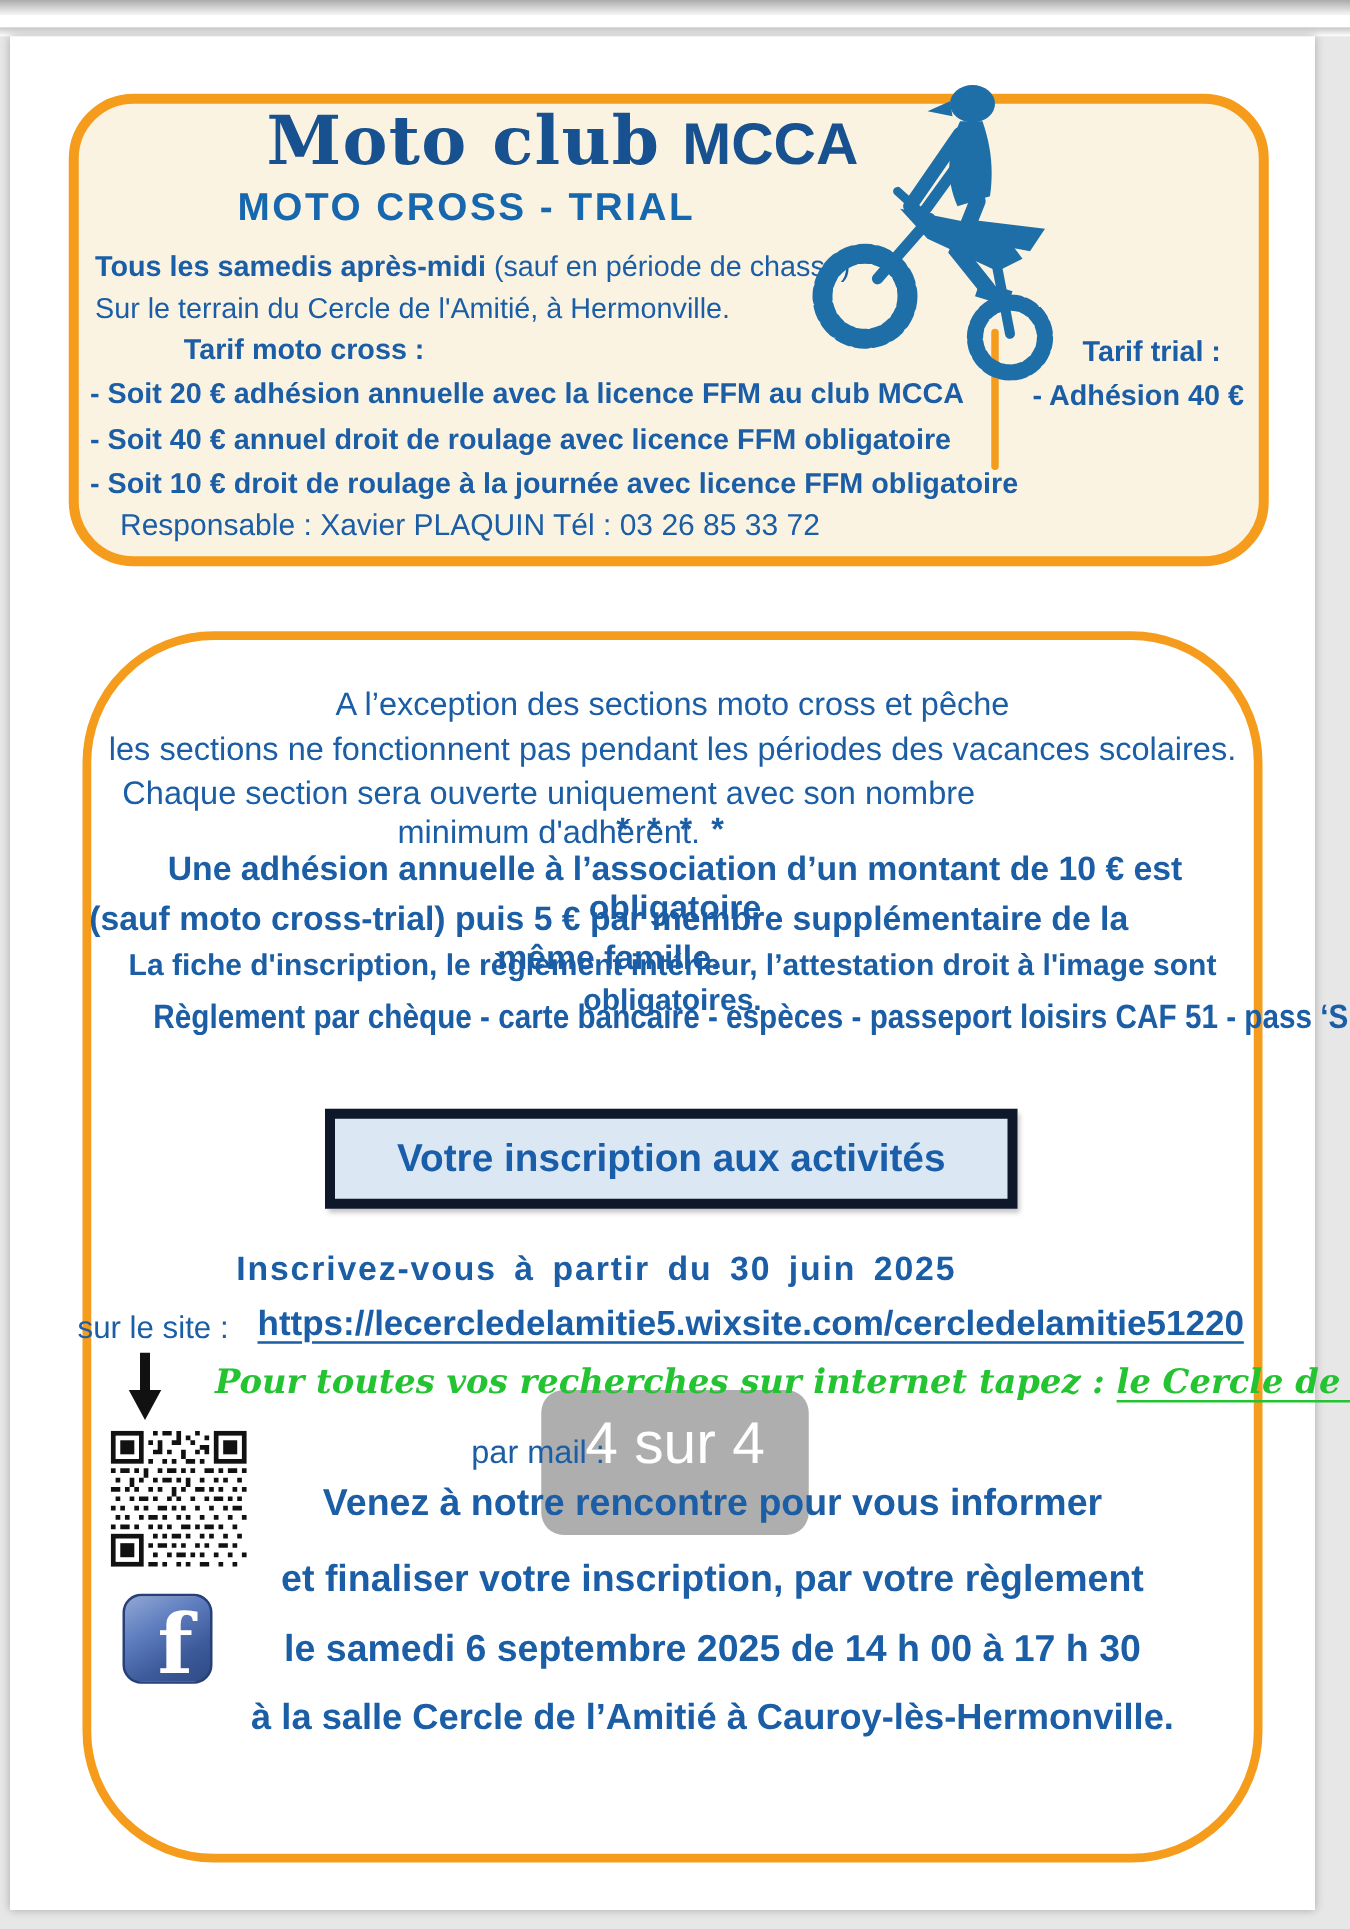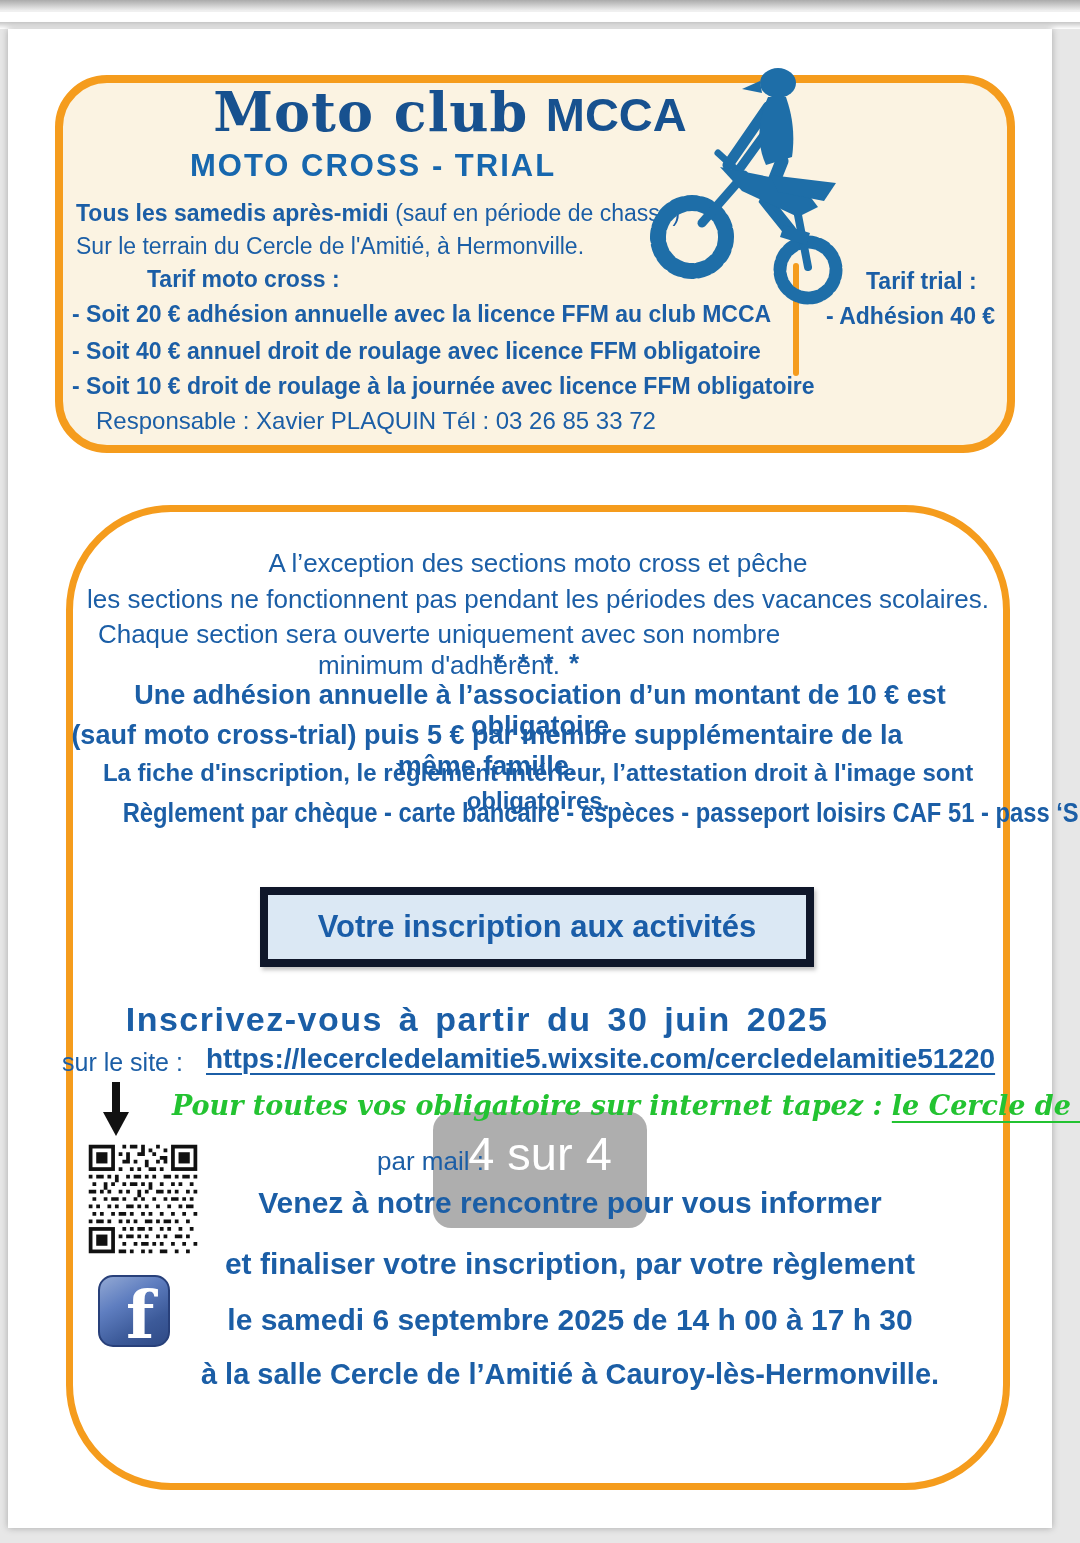--- a/index.html
+++ b/index.html
@@ -125,34 +125,34 @@
 
   <div class="abs b2-line b2-bold z2" style="left:66px;top:680px;width:860px;font-size:27px;padding-left:44px;">Une adhésion annuelle à l’association d’un montant de 10 € est obligatoire</div>
   <div class="abs b2-line b2-bold z2" style="left:66px;top:720px;width:842px;font-size:27px;">(sauf moto cross-trial) puis 5 € par membre supplémentaire de la même famille.</div>
   <div class="abs b2-line b2-bold z2" style="left:66px;top:759px;width:944px;font-size:24px;">La fiche d'inscription, le règlement intérieur, l’attestation droit à l'image sont obligatoires.</div>
   <div class="abs b2-line b2-bold payment z2" style="left:66px;top:798px;width:944px;font-size:27px;">Règlement par chèque  -  carte bancaire  -  espèces  -  passeport loisirs CAF 51  -  pass ‘Sport.</div>
 
   <div class="abs insc-box z2">
     <span class="insc-title">Votre inscription aux activités</span>
   </div>
 
-  <div class="abs b2-line b2-bold z2" style="left:66px;top:1000px;width:822px;font-size:34px;letter-spacing:1.5px;word-spacing:5px;">Inscrivez-vous à partir du 30 juin 2025</div>
+  <div class="abs b2-line b2-bold z2" style="left:66px;top:1000px;width:822px;font-size:27px;letter-spacing:1.5px;word-spacing:5px;">Inscrivez-vous à partir du 30 juin 2025</div>
 
   <div class="abs blue z2" style="left:62px;top:1048px;font-size:25px;">sur le site :</div>
   <div class="abs link z2" style="left:206px;top:1043px;font-size:28px;">https://lecercledelamitie5.wixsite.com/cercledelamitie51220</div>
 
   <div class="abs z2" style="left:96px;top:1082px;width:40px;height:56px;">
     <svg width="40" height="56" viewBox="0 0 40 56">
       <rect x="16" y="0" width="8" height="32" fill="#111111"></rect>
       <polygon points="7,30 33,30 20,54" fill="#111111"></polygon>
     </svg>
   </div>
 
   <div class="abs green-script z2" style="left:172px;top:1090px;">
-    <span>Pour toutes vos obligatoire sur internet tapez : </span><span class="green-underline">le Cercle de l’Amitié 51220</span>
+    <span>Pour toutes vos recherches sur internet tapez : </span><span class="green-underline">le Cercle de l’Amitié 51220</span>
   </div>
 
   <div class="abs z2" style="left:85px;top:1140px;width:116px;height:118px;background:#ffffff;">
     <svg width="116" height="118" viewBox="-1 -1 31 31">
       <g fill="#111111">
         <rect x="0" y="0" width="7" height="7"></rect>
           <rect x="22" y="0" width="7" height="7"></rect>
           <rect x="0" y="22" width="7" height="7"></rect>
         <rect x="1" y="1" width="5" height="5" fill="#ffffff"></rect>
           <rect x="23" y="1" width="5" height="5" fill="#ffffff"></rect>

